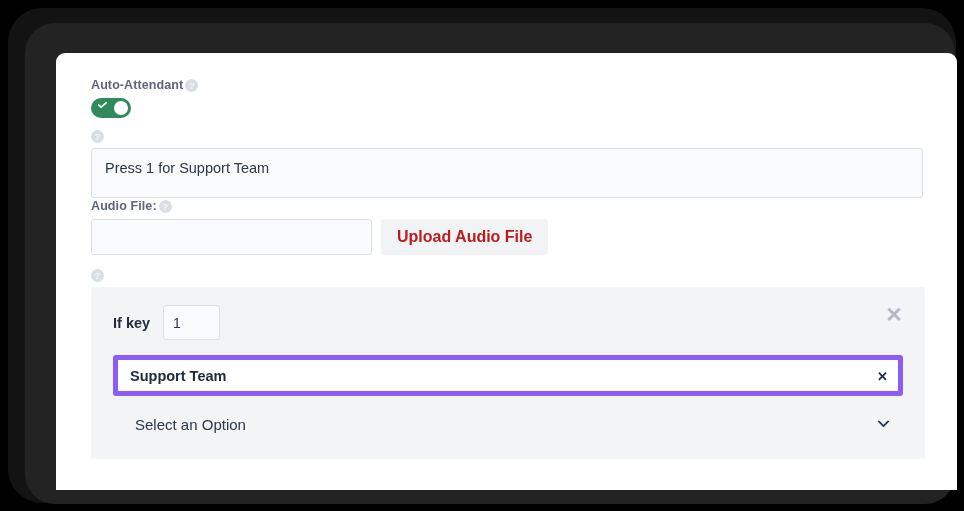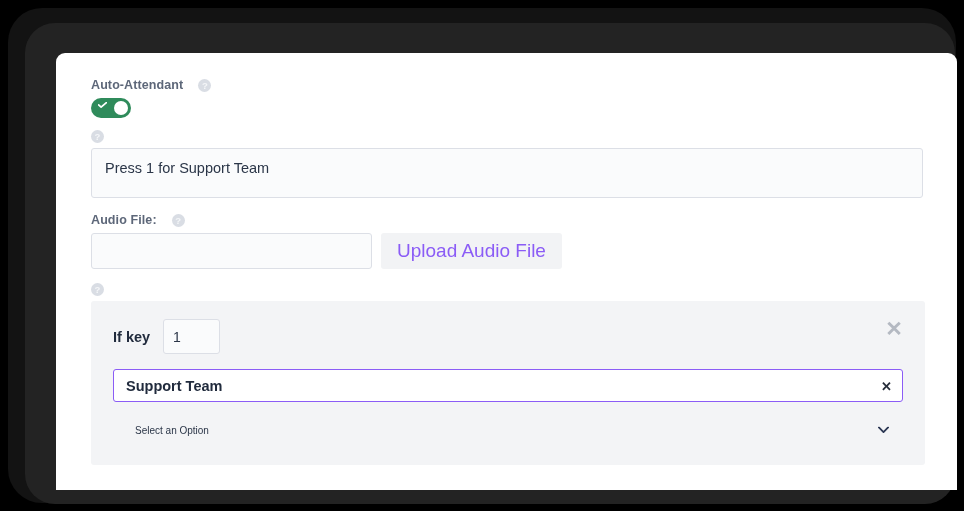--- a/index.html
+++ b/index.html
@@ -53,21 +53,21 @@
     width: 834px;
   }
 
   .field-label {
     color: #5d6779;
     font-size: 12.5px;
     font-weight: bold;
     letter-spacing: 0.1px;
     display: flex;
     align-items: center;
-    gap: 15px;
+    gap: 2px;
     margin: 0 0 5px 0;
     line-height: 16px;
   }
 
   .help-icon {
     display: inline-block;
     width: 13px;
     height: 13px;
     border-radius: 50%;
     background: #d9dde4;
@@ -109,21 +109,20 @@
     border: 1px solid #dcdfe6;
     border-radius: 3px;
     background: #fafbfc;
     box-sizing: border-box;
     padding: 11px 13px;
     font-family: "Liberation Sans", sans-serif;
     font-size: 14.5px;
     color: #2b3648;
     resize: none;
     outline: none;
-    margin-bottom: 14px;
     display: block;
   }
 
   
   .audio-row {
     display: flex;
     align-items: center;
     gap: 9px;
     margin-bottom: 14px;
   }
@@ -139,24 +138,24 @@
     font-size: 14px;
     color: #2b3648;
     outline: none;
   }
   .upload-btn {
     height: 36px;
     padding: 0 16px;
     border: none;
     border-radius: 3px;
     background: #f2f3f5;
-    color: #8b5cf6;
-    font-family: "Liberation Sans", sans-serif;
-    font-size: 19px;
-    font-weight: normal;
+    color: #b91c1c;
+    font-family: "Liberation Sans", sans-serif;
+    font-size: 16px;
+    font-weight: bold;
     cursor: pointer;
   }
 
   
   .keys-panel {
     position: relative;
     width: 834px;
     background: #f3f4f6;
     border-radius: 3px;
     padding: 18px 0 20px 0;
@@ -197,21 +196,21 @@
     text-align: center;
     cursor: pointer;
     font-weight: bold;
   }
 
   .select-box {
     position: relative;
     margin: 15px 22px 0 22px;
     height: 31px;
     background: #ffffff;
-    border: 1px solid #8b5cf6;
+    border: 5px solid #8b5cf6;
     border-radius: 3px;
     display: flex;
     align-items: center;
     padding: 0 30px 0 12px;
     cursor: pointer;
   }
   .select-box .val {
     font-size: 14.5px;
     font-weight: bold;
     color: #212b3d;
@@ -231,21 +230,21 @@
   .select-plain {
     position: relative;
     margin: 13px 22px 0 22px;
     height: 30px;
     display: flex;
     align-items: center;
     padding: 0 30px 0 22px;
     cursor: pointer;
   }
   .select-plain .val {
-    font-size: 10px;
+    font-size: 15px;
     color: #2b3648;
   }
   .select-plain .chev {
     position: absolute;
     right: 14px;
     top: 50%;
     transform: translateY(-50%);
     width: 11px;
     height: 7px;
   }

